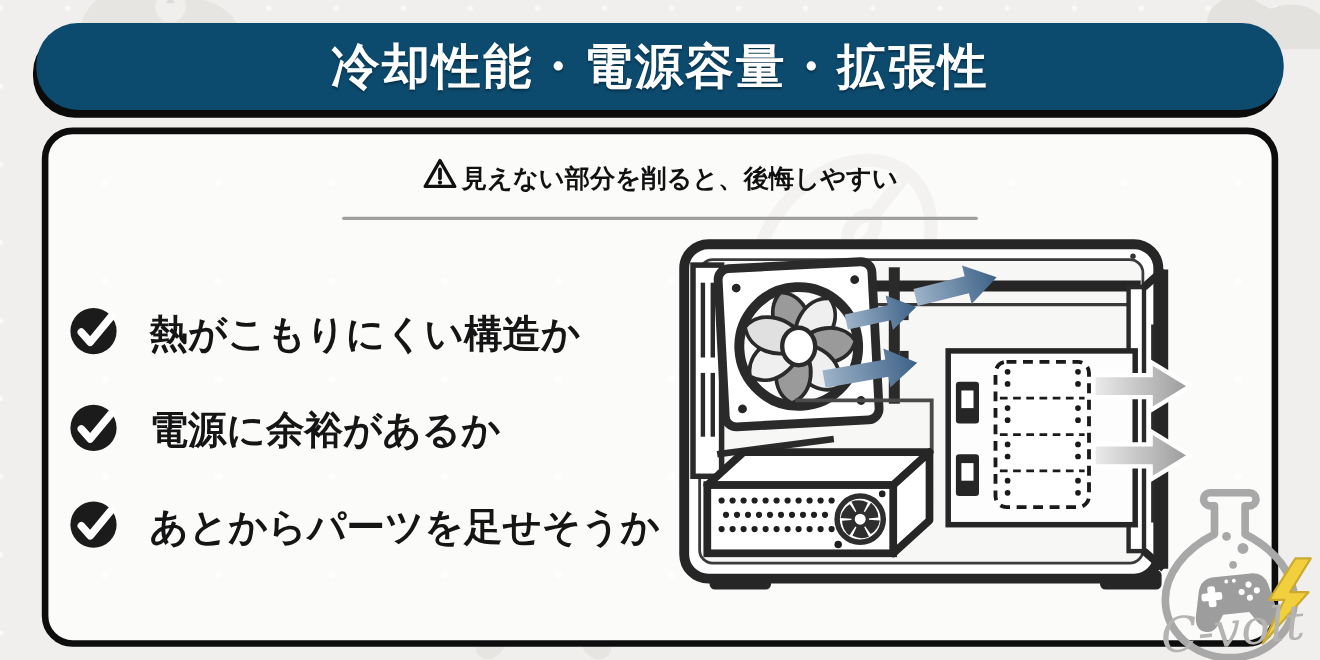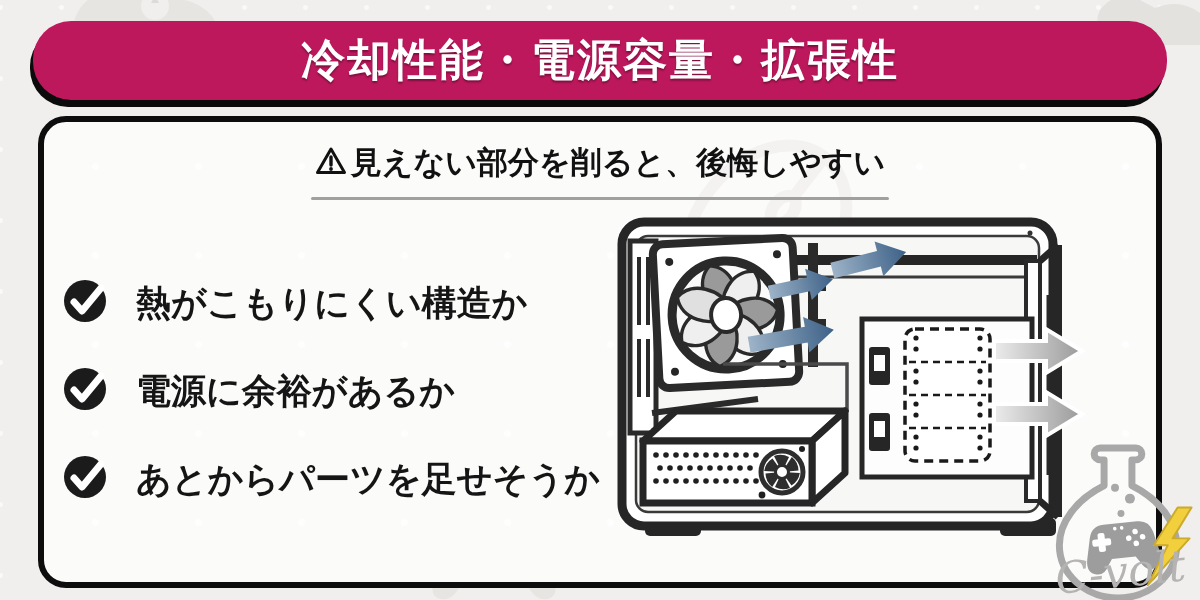--- a/index.html
+++ b/index.html
@@ -12,41 +12,41 @@
       radial-gradient(circle, rgba(255,255,255,.6) 2px, transparent 3px),
       radial-gradient(circle, rgba(226,224,221,.5) 3px, transparent 4px);
     background-size:97px 83px,61px 71px,127px 109px;
     background-position:7px 11px,31px 43px,53px 17px;
   }
   .watermark{position:absolute;z-index:0;}
 
   
   .header-pill{
     position:absolute;left:33px;top:21px;width:1134px;height:79px;z-index:2;
-    background:#be185d;border-radius:38px;
+    background:#0c4a6e;border-radius:38px;
     box-shadow:-3px 7px 0 #0b0b0b;
     display:flex;align-items:center;justify-content:center;
   }
   .header-title{
     font-size:44px;font-weight:bold;color:#ffffff;letter-spacing:2px;
     text-shadow:0 2px 2px rgba(0,0,0,.35);white-space:nowrap;
   }
 
   
   .card{
     position:absolute;left:38px;top:116px;width:1112px;height:460px;z-index:1;
     background:#fbfbfa;border:6px solid #0d0d0d;border-radius:28px;
     background-image:radial-gradient(circle, rgba(255,255,255,.8) 3px, transparent 4px);
     background-size:103px 89px;
   }
   .card-watermark{position:absolute;right:240px;top:10px;opacity:.55;}
 
   .heading-row{
     position:absolute;left:0;right:0;top:20px;text-align:center;
-    font-size:31px;font-weight:bold;color:#111;white-space:nowrap;z-index:2;
+    font-size:23px;font-weight:bold;color:#111;white-space:nowrap;z-index:2;
   }
   .warn-icon{display:inline-block;vertical-align:-4px;margin-right:4px;}
   .divider{
     position:absolute;left:50%;transform:translateX(-50%);top:75px;
     width:578px;height:3px;background:#a0a0a0;border-radius:2px;
   }
 
   .badge{position:absolute;left:21px;top:76px;width:212px;height:50px;z-index:2;}
   .badge-label{
     position:absolute;left:0;right:0;top:0;bottom:0;

